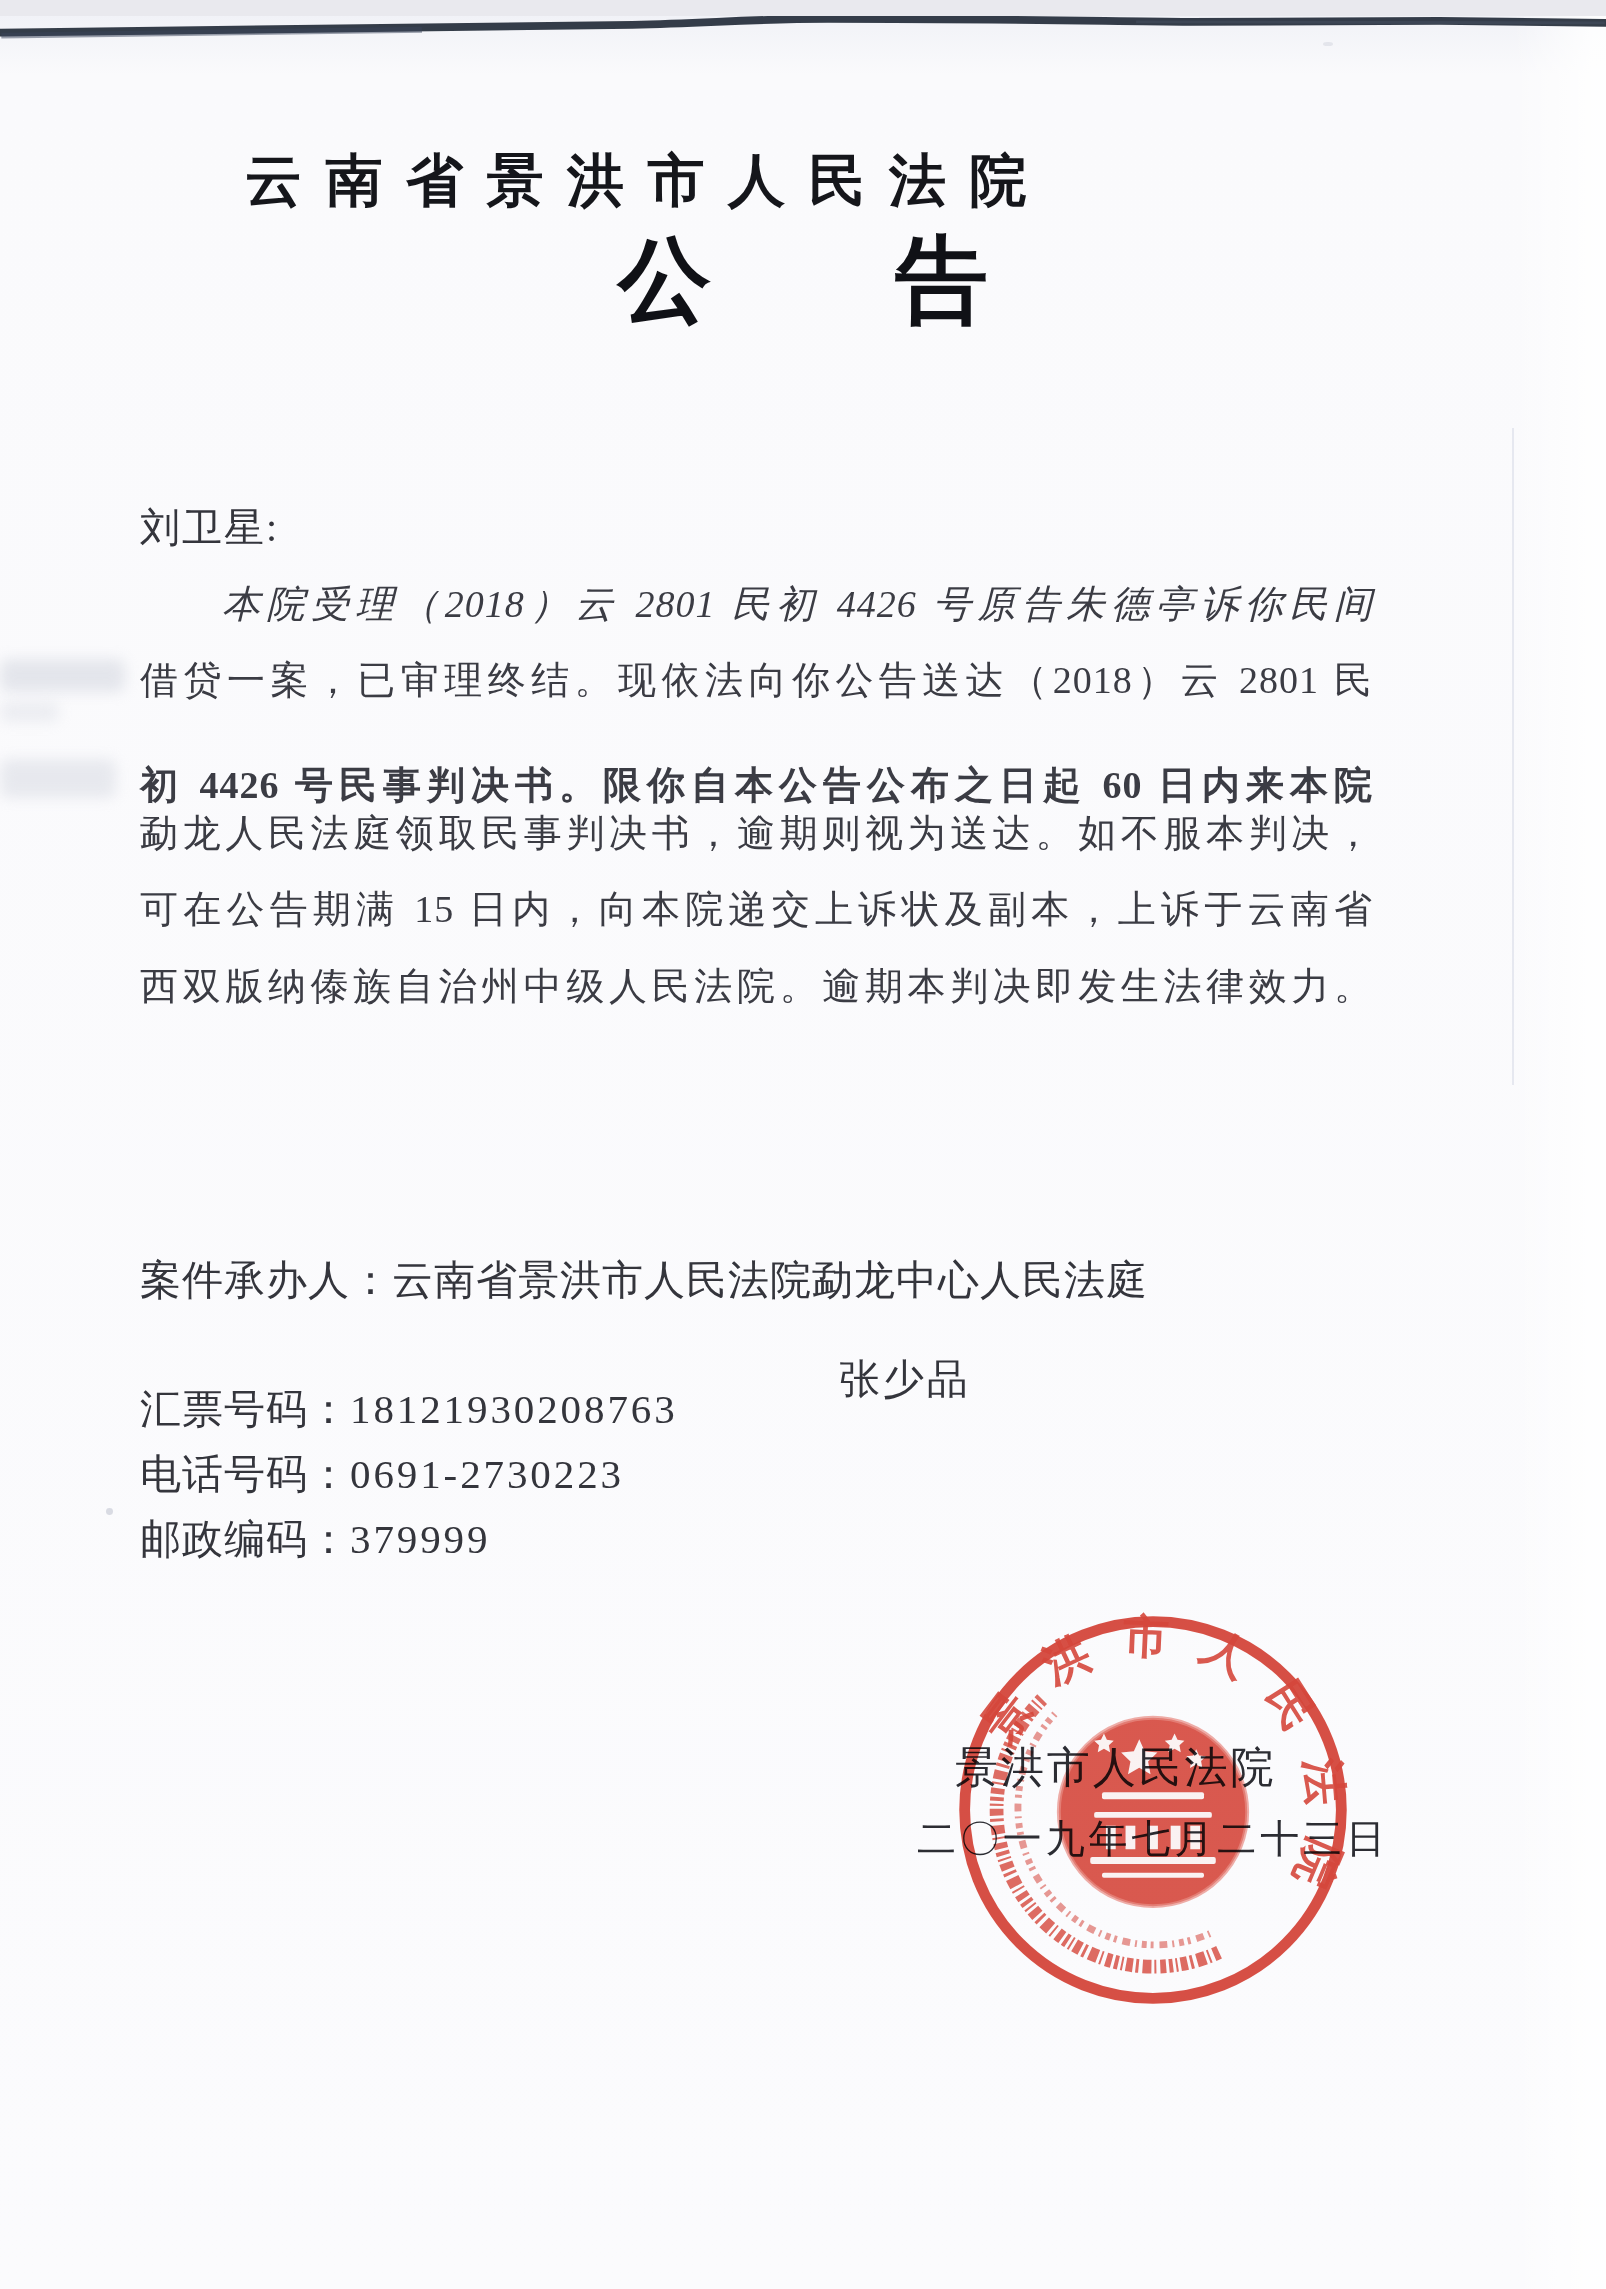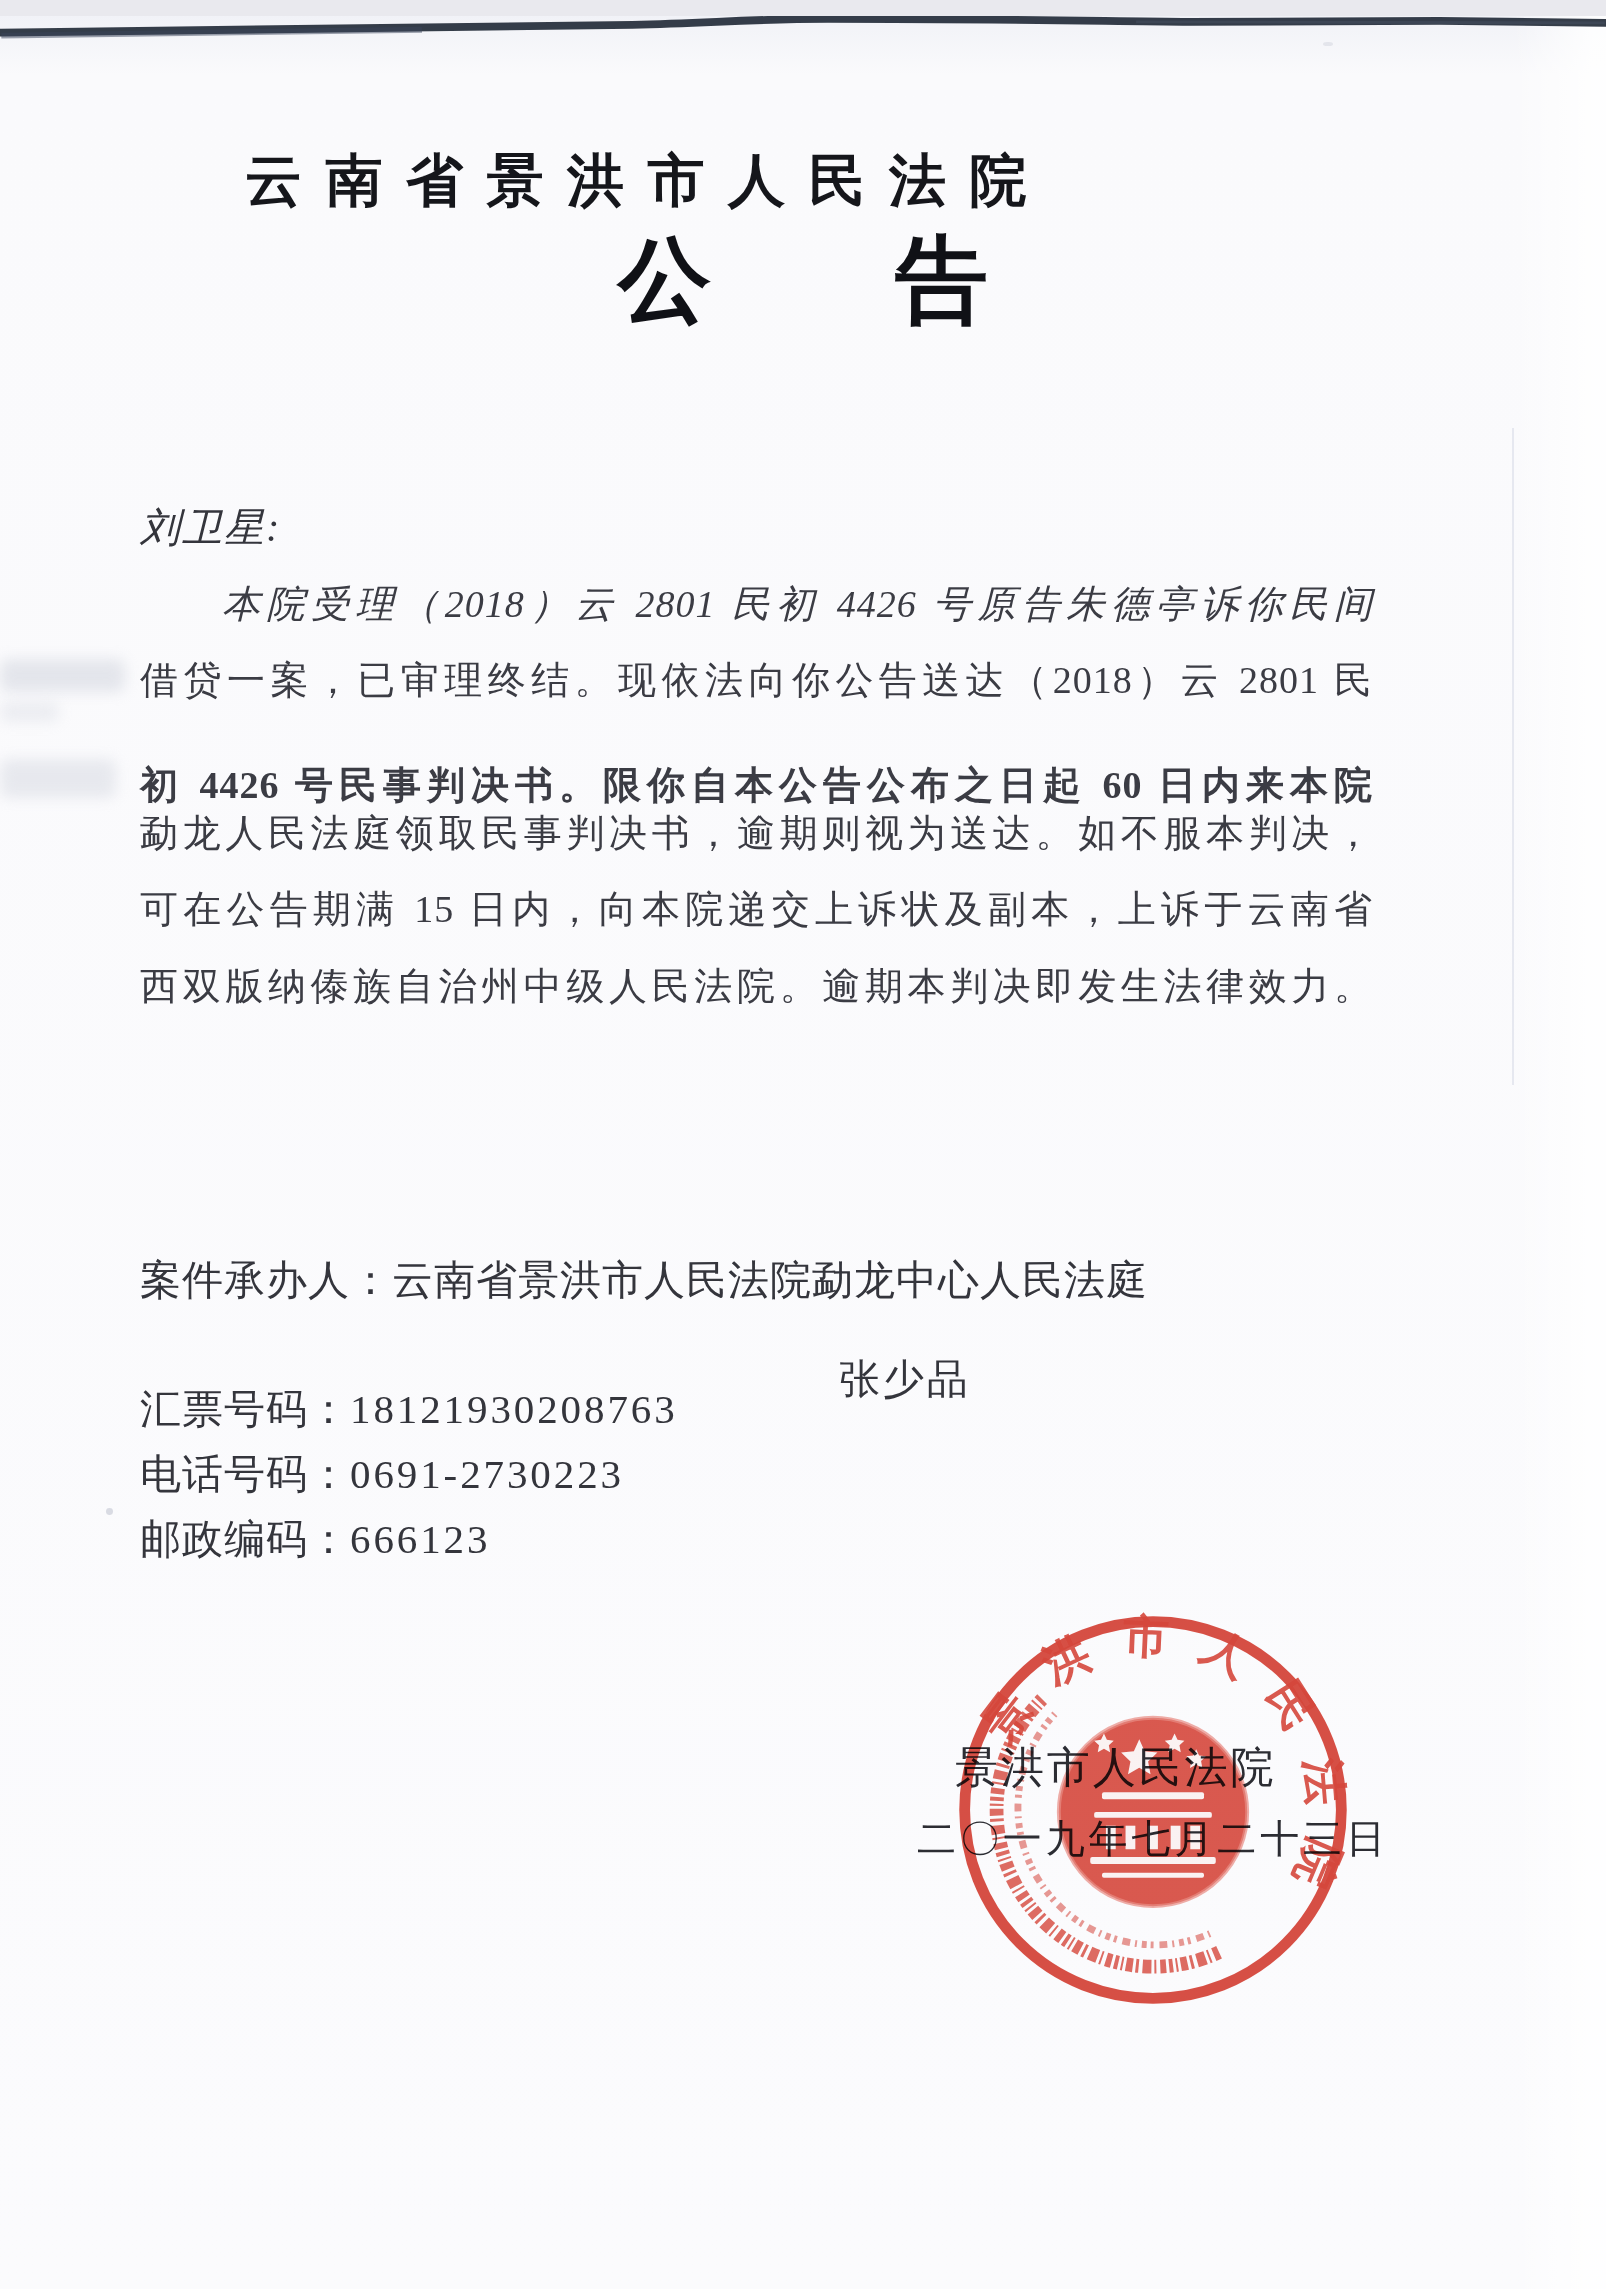--- a/index.html
+++ b/index.html
@@ -40,21 +40,21 @@
     color:#15161b;white-space:nowrap;
   }
   .notice-title{
     position:absolute;left:0;top:202px;width:1606px;
     display:flex;justify-content:center;gap:184px;
     font-family:"Liberation Sans","DejaVu Sans",sans-serif;
     font-weight:bold;font-size:93px;color:#101116;
   }
   .addressee{
     position:absolute;left:140px;top:484px;
-    font-size:40px;color:#34353c;letter-spacing:2px;font-style:italic;
+    font-size:40px;color:#34353c;letter-spacing:2px;
   }
   .body-line{
     position:absolute;left:140px;width:1233px;
     font-size:38px;line-height:47px;color:#3b3c44;
     text-align:justify;text-align-last:justify;
     letter-spacing:1px;white-space:nowrap;
   }
   .body-line.indent{text-indent:82px;}
   .bl1{top:565px;font-style:italic;} .bl2{top:641px;} .bl3{top:746px;font-weight:bold;}
   .bl4{top:794px;} .bl5{top:870px;} .bl6{top:947px;}
@@ -128,21 +128,21 @@
   </div>
   <div class="handler-name">张少品</div>
 
   <div class="info-line info-draft">
     <span>汇票号码：</span><span class="num">18121930208763</span>
   </div>
   <div class="info-line info-phone">
     <span>电话号码：</span><span class="num">0691-2730223</span>
   </div>
   <div class="info-line info-post">
-    <span>邮政编码：</span><span class="num">666123</span>
+    <span>邮政编码：</span><span class="num">379999</span>
   </div>
 
   <svg class="seal" viewBox="0 0 420 420">
     <defs>
       <path id="ringTextPath" d="M 59.6,155.3 A 160 160 0 1 1 332.6,312.8" fill="none"></path>
     </defs>
 
     <circle cx="210" cy="210" r="192" fill="none" stroke="#d6392c" stroke-width="11" opacity="0.95"></circle>
 
     <text fill="#d6392c" font-size="47" font-weight="bold" letter-spacing="30" font-family="Liberation Serif, DejaVu Serif, serif" opacity="0.9">

